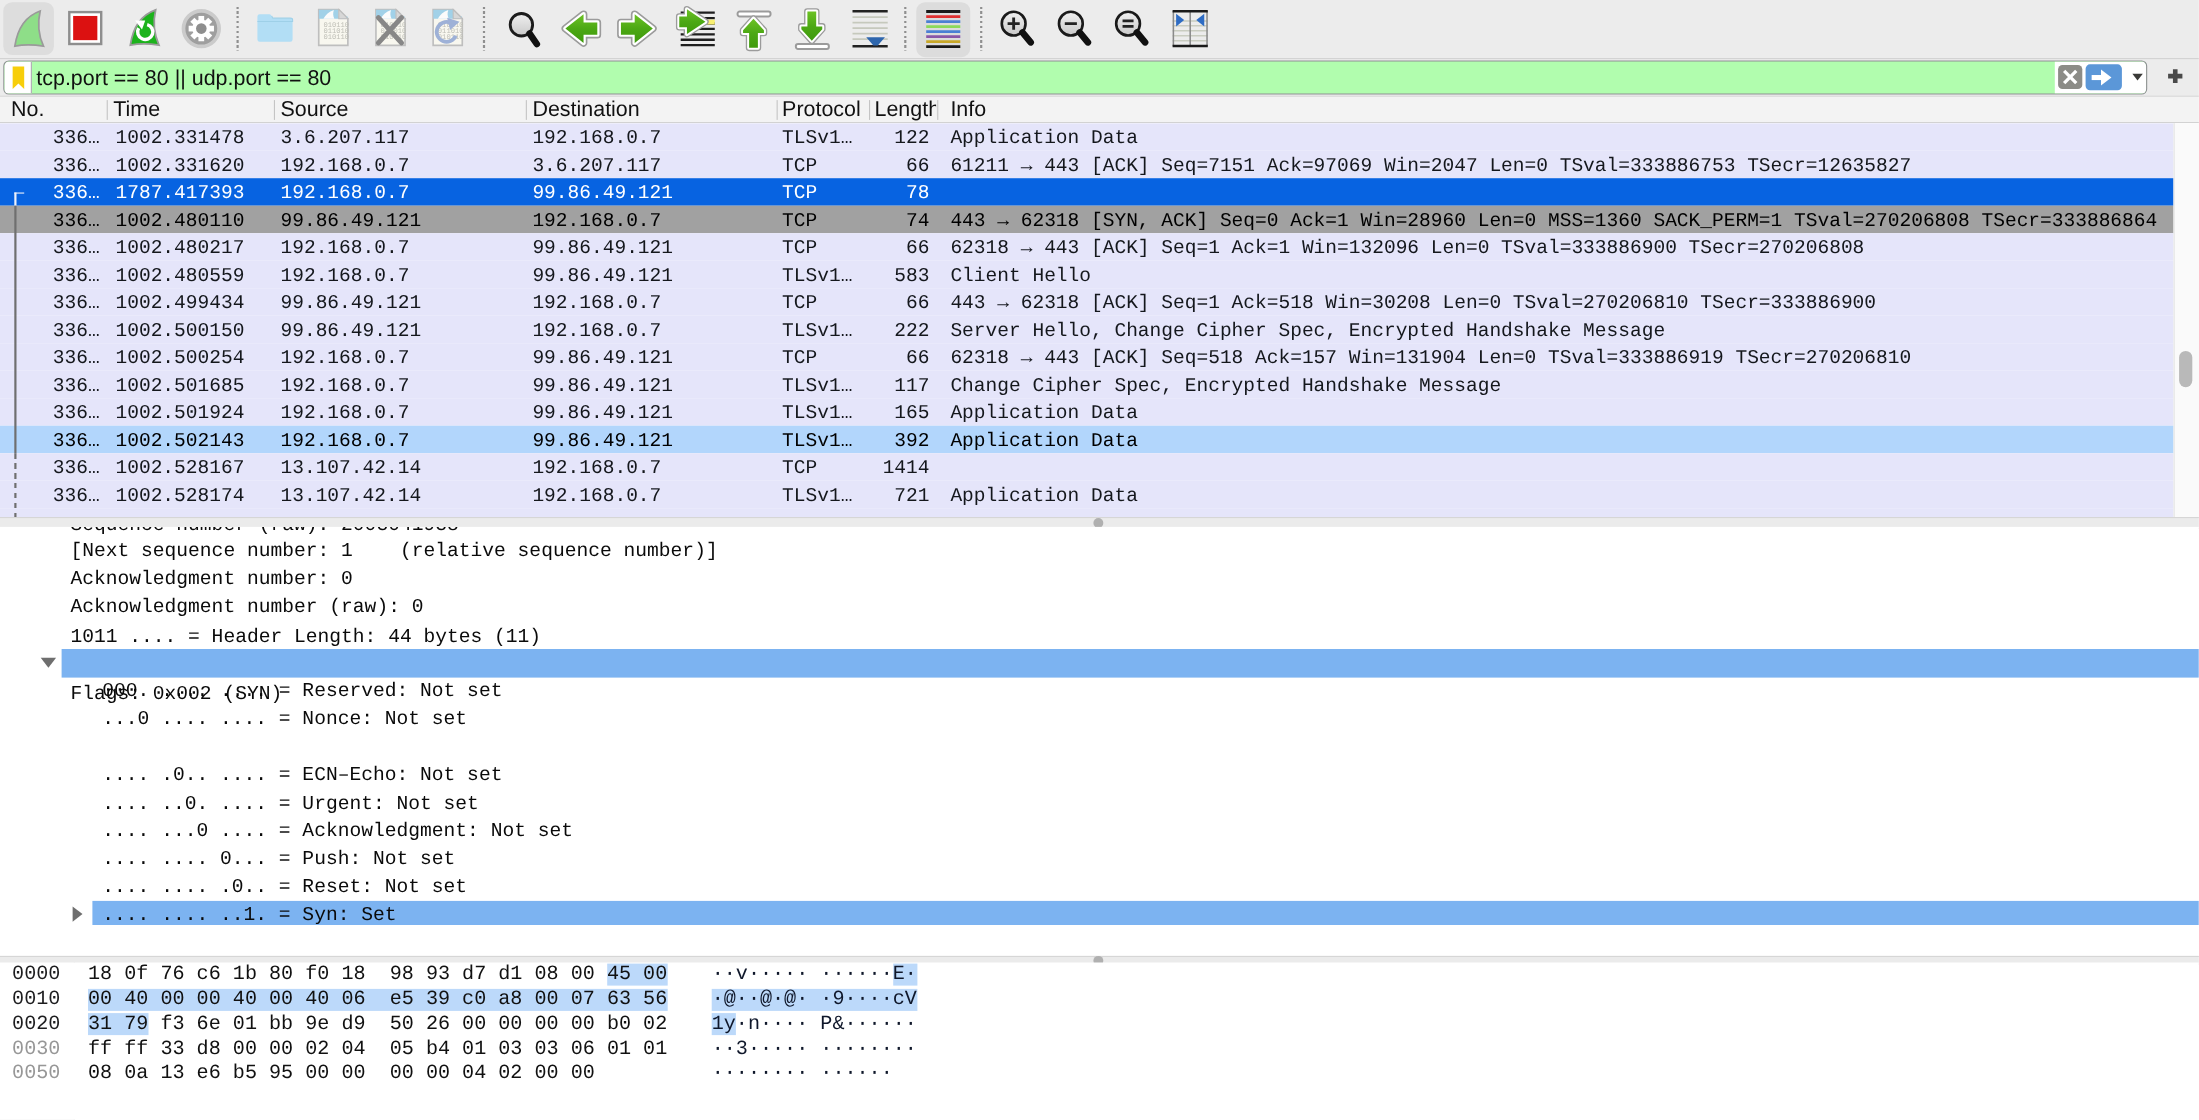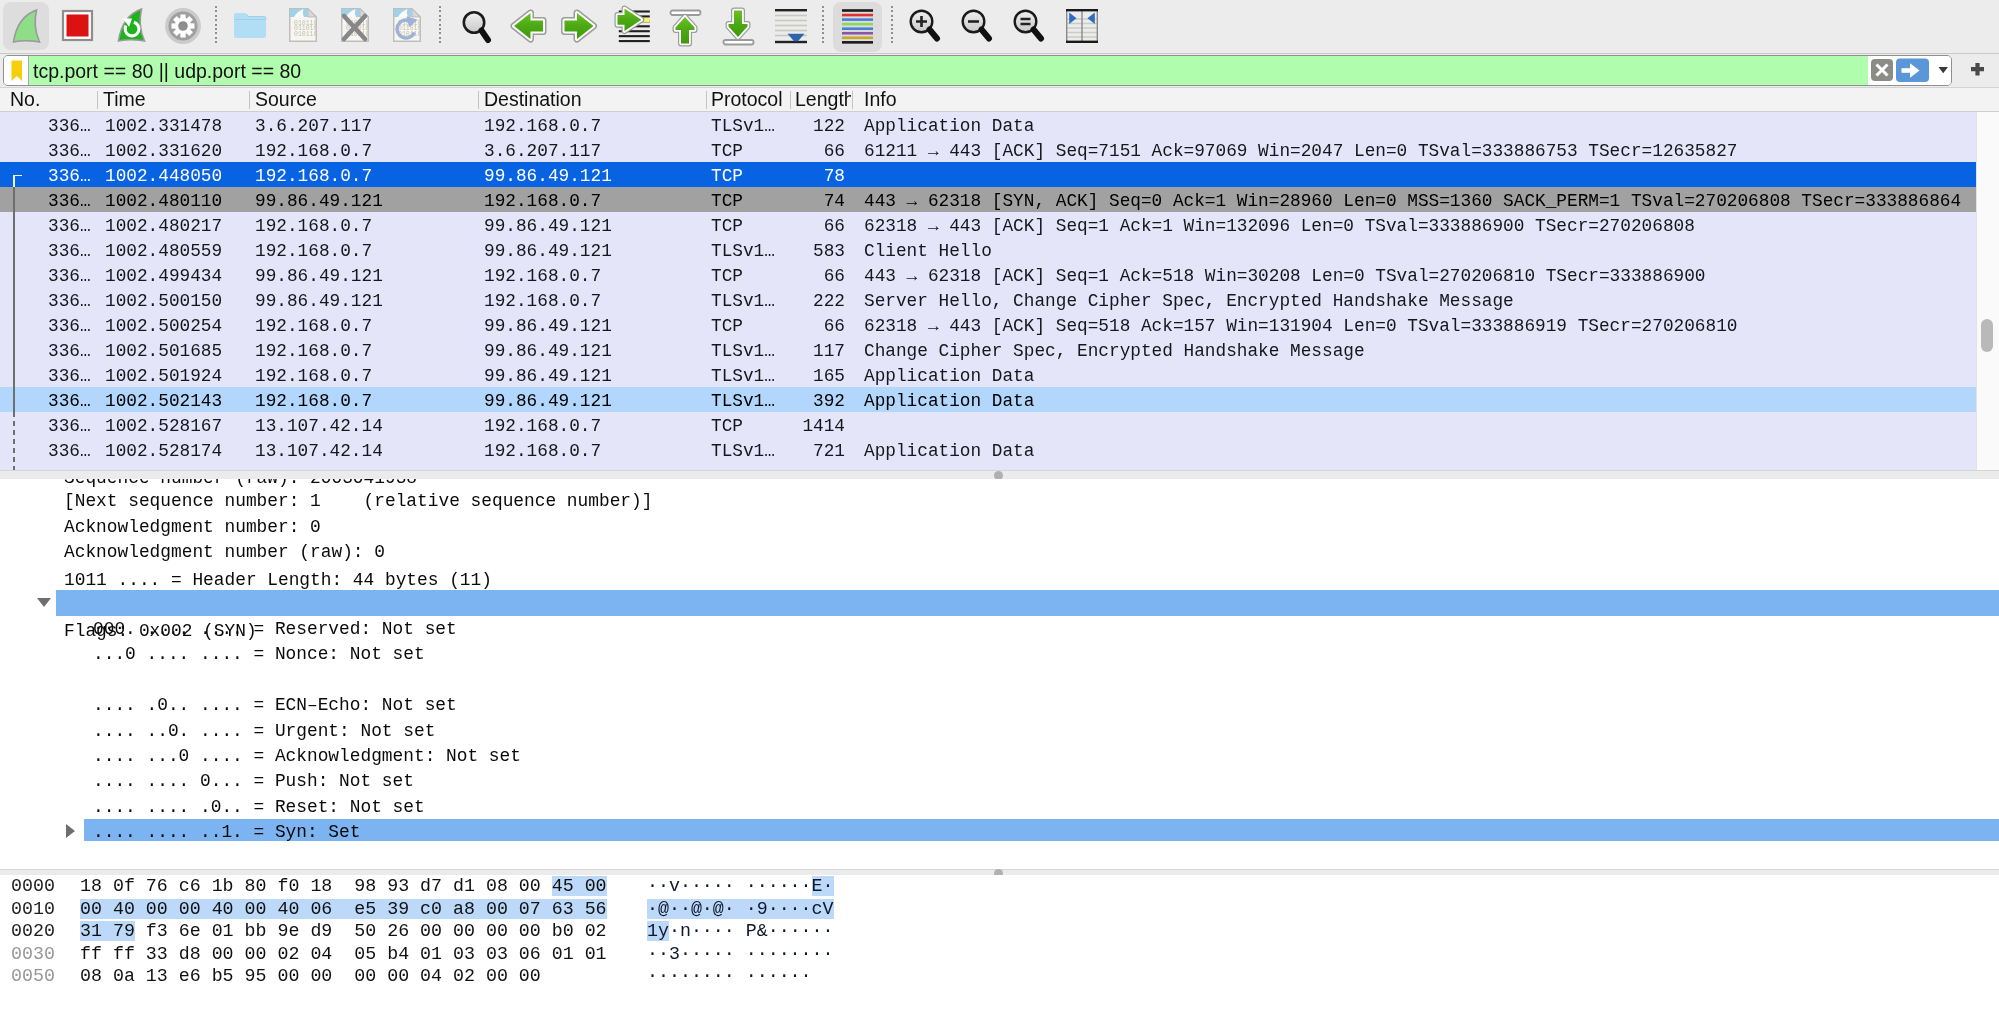--- a/index.html
+++ b/index.html
@@ -279,21 +279,21 @@
       <span class="c-no">336…</span>
       <span class="c-t">1002.331620</span>
       <span class="c-s">192.168.0.7</span>
       <span class="c-d">3.6.207.117</span>
       <span class="c-p">TCP</span>
       <span class="c-l">66</span>
       <span class="c-i">61211 → 443 [ACK] Seq=7151 Ack=97069 Win=2047 Len=0 TSval=333886753 TSecr=12635827</span>
     </div>
 <div class="row sel" style="top:50px;">
       <span class="c-no">336…</span>
-      <span class="c-t">1002.448050</span>
+      <span class="c-t">1787.417393</span>
       <span class="c-s">192.168.0.7</span>
       <span class="c-d">99.86.49.121</span>
       <span class="c-p">TCP</span>
       <span class="c-l">78</span>
     </div>
 <div class="row gry" style="top:75px;">
       <span class="c-no">336…</span>
       <span class="c-t">1002.480110</span>
       <span class="c-s">99.86.49.121</span>
       <span class="c-d">192.168.0.7</span>

